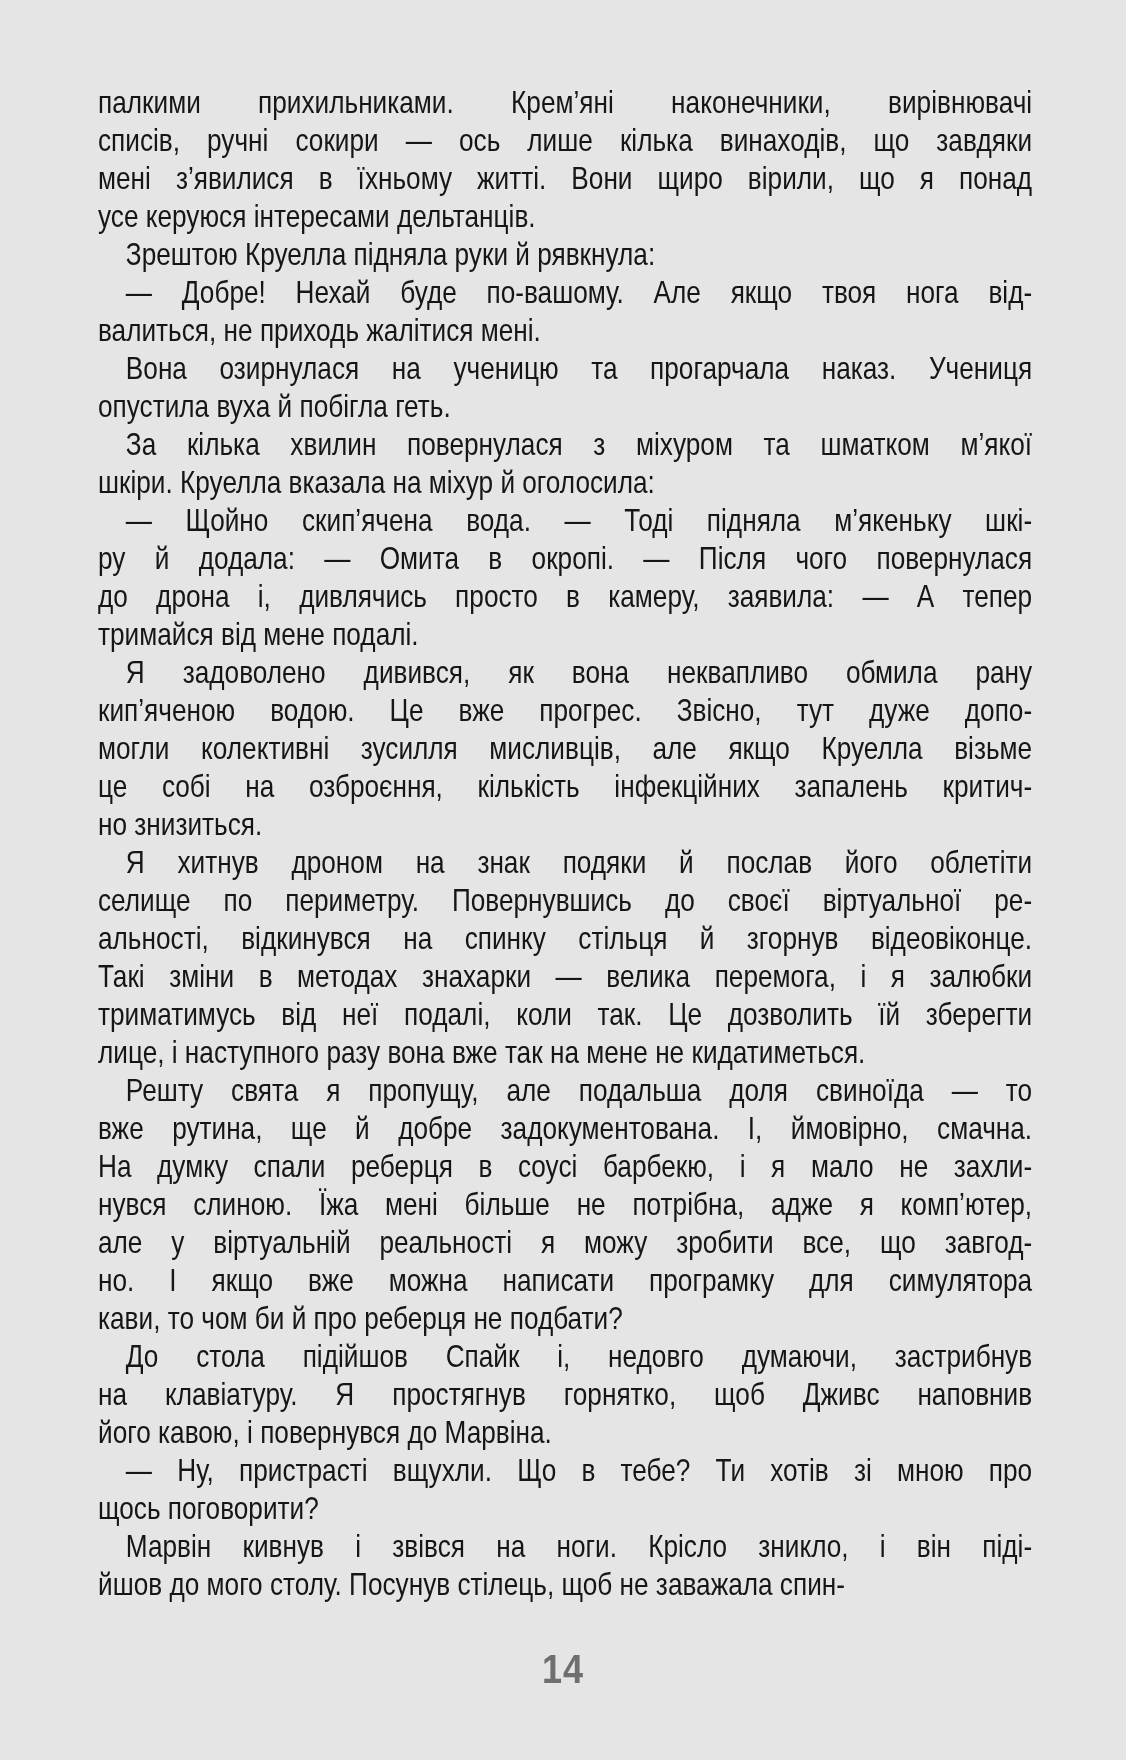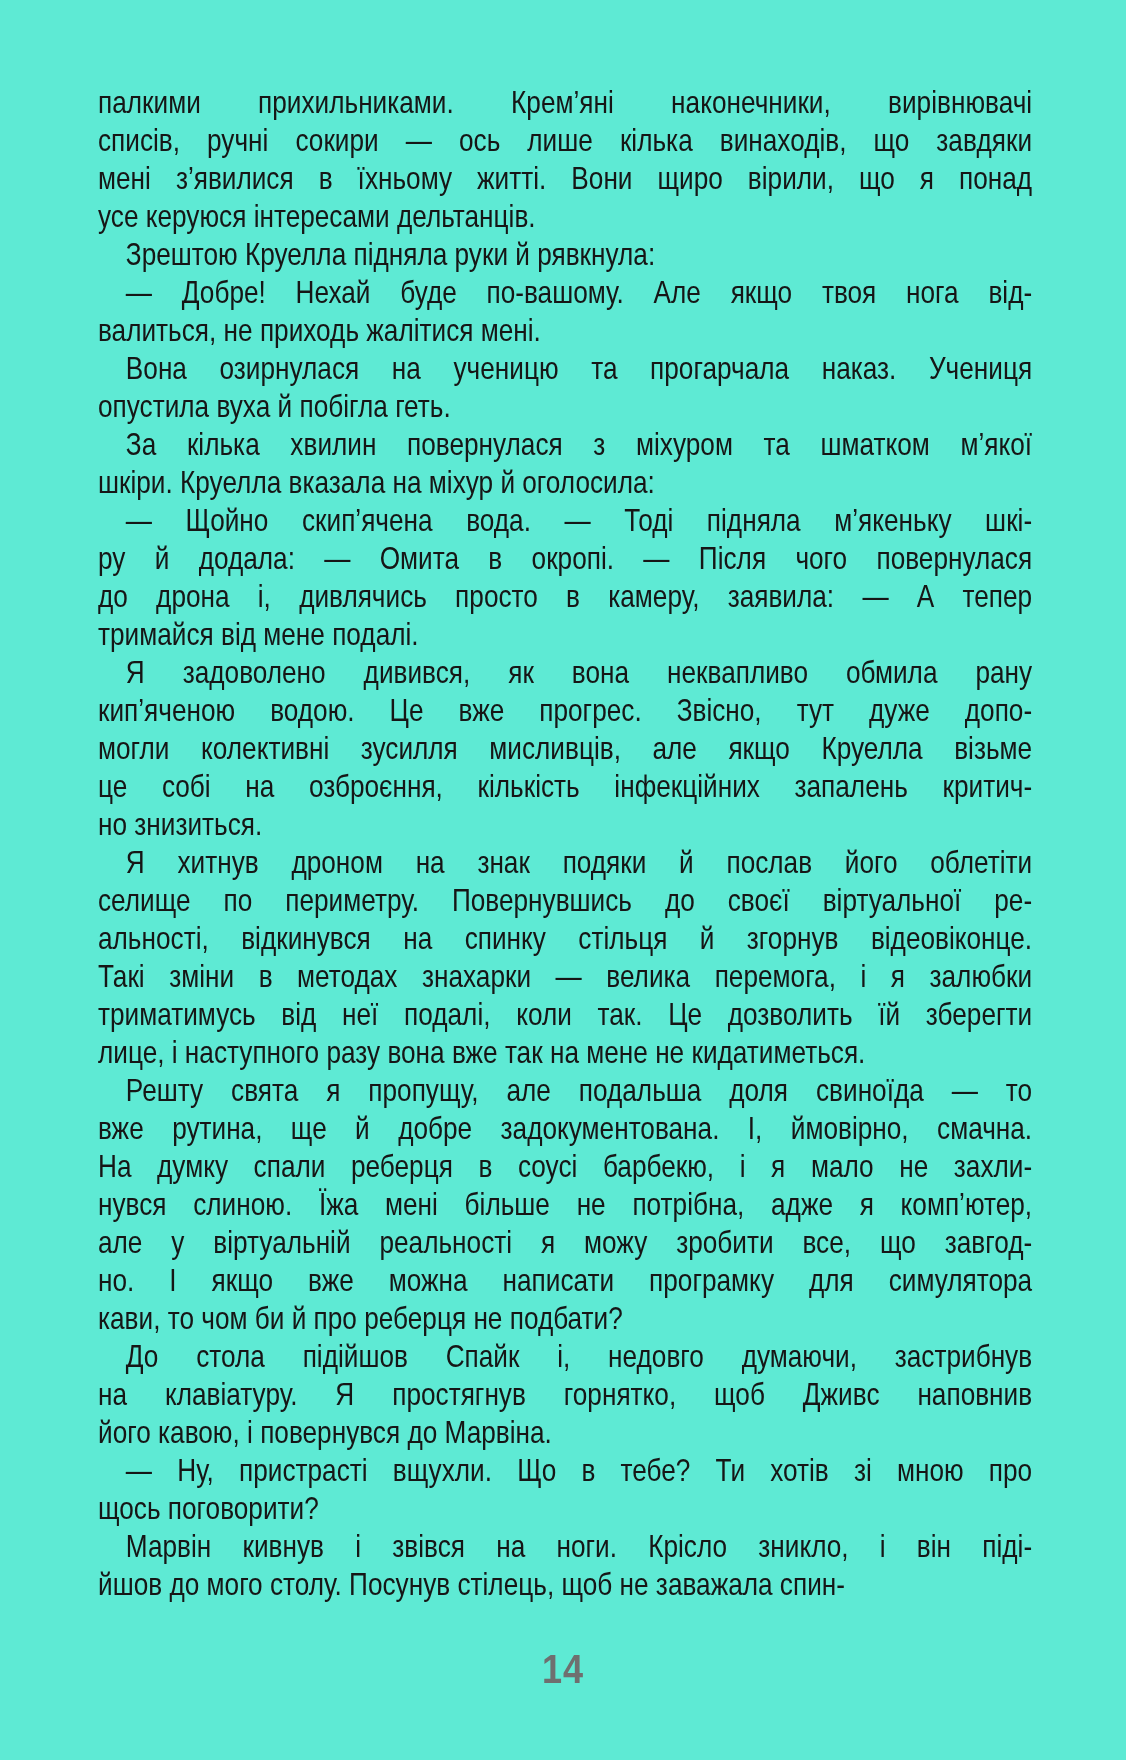--- a/index.html
+++ b/index.html
@@ -4,21 +4,21 @@
 <style>
   html, body {
     margin: 0;
     padding: 0;
     background: #ffffff;
   }
   .page {
     position: relative;
     width: 1126px;
     height: 1760px;
-    background: #5eead4;
+    background: #e5e5e5;
     overflow: hidden;
     font-family: "Liberation Sans", sans-serif;
     color: #161616;
   }
   
   .textblock {
     position: absolute;
     left: 98px;
     top: 83px;
     width: 1141px;              

